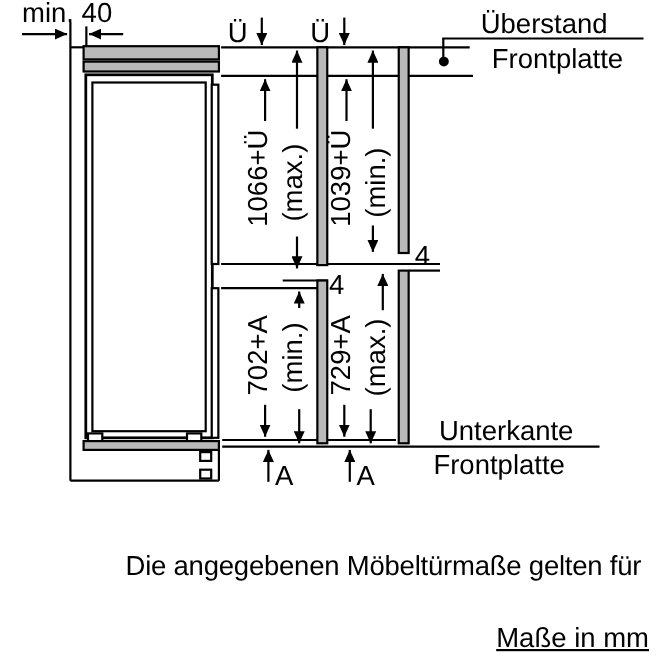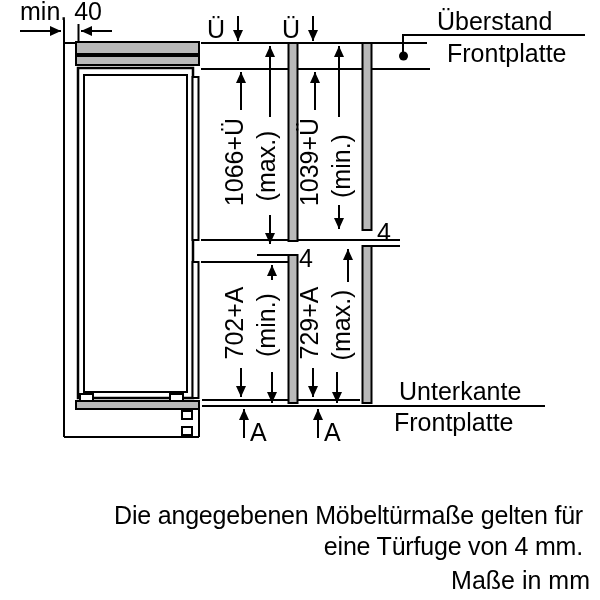--- a/index.html
+++ b/index.html
@@ -7,21 +7,21 @@
     position:relative;width:600px;height:600px;background:#fff;overflow:hidden;
     font-family:"Liberation Sans","DejaVu Sans",sans-serif;color:#000;
   }
   svg{position:absolute;left:0;top:0;}
   svg text{fill:#000;font-family:"Liberation Sans","DejaVu Sans",sans-serif;font-size:25px;}
   .note{
     position:absolute;left:8px;top:500px;width:575px;
     font-size:25px;line-height:1.22;letter-spacing:-0.2px;text-align:right;
   }
   .units{
-    position:absolute;right:10px;top:566px;font-size:25px;text-align:right;
+    position:absolute;right:10px;top:566px;font-size:25px;text-align:right;text-decoration:underline;
   }
 </style>
 </head>
 <body>
 
 <div class="stage">
 
   <svg width="600" height="495" viewBox="0 0 600 495">
     <defs>
       <marker id="ah" markerWidth="12" markerHeight="10" refX="11" refY="5" orient="auto" markerUnits="userSpaceOnUse">
@@ -130,18 +130,17 @@
 
     <text x="250" y="441">A</text>
     <text x="324" y="441">A</text>
 
     <text x="399" y="400">Unterkante</text>
     <text x="394" y="431">Frontplatte</text>
   </svg>
 
   <div class="note">
     <div>Die angegebenen Möbeltürmaße gelten für</div>
-    <div>eine Türfuge von 4 mm.</div>
   </div>
 
   <div class="units">Maße in mm</div>
 
 </div>
 
 </body></html>

